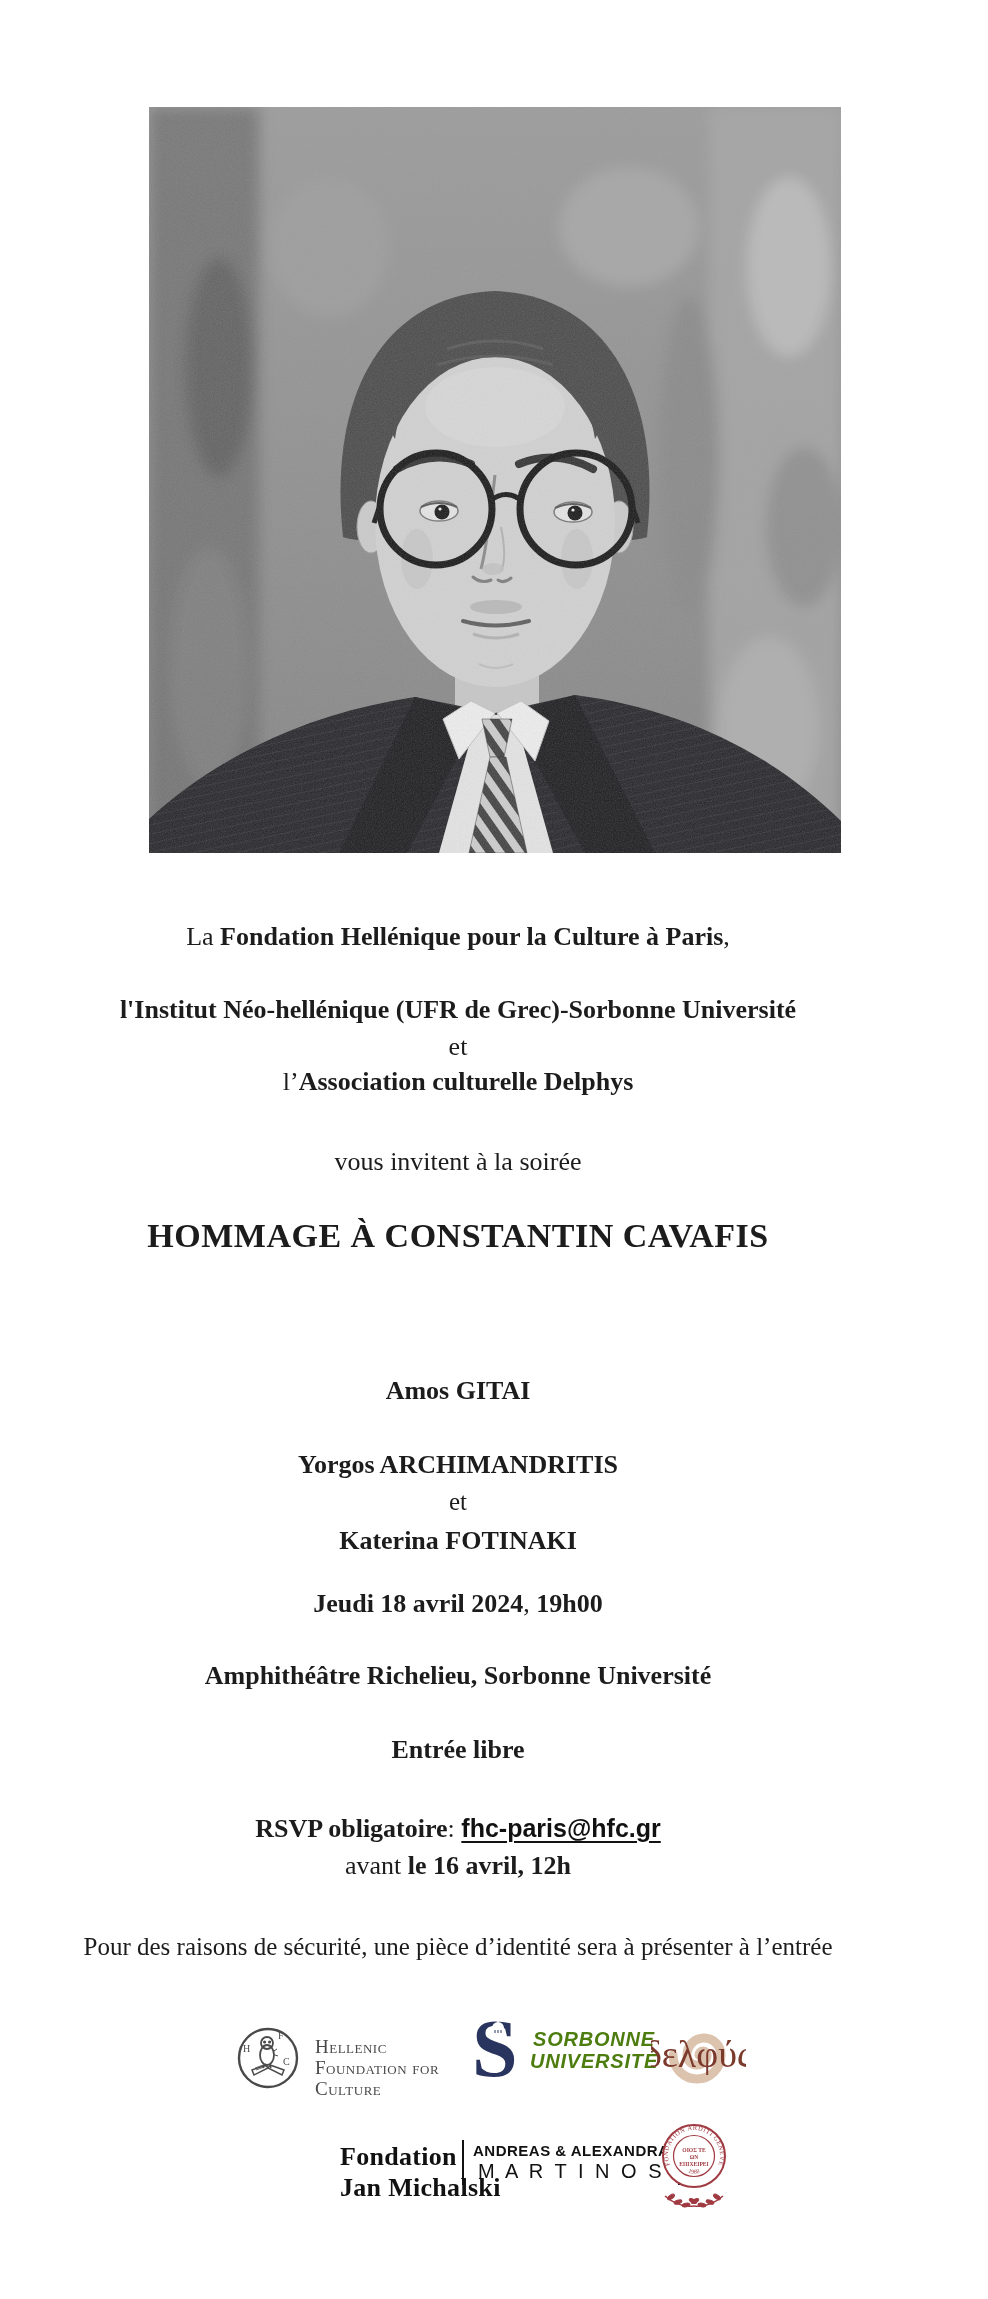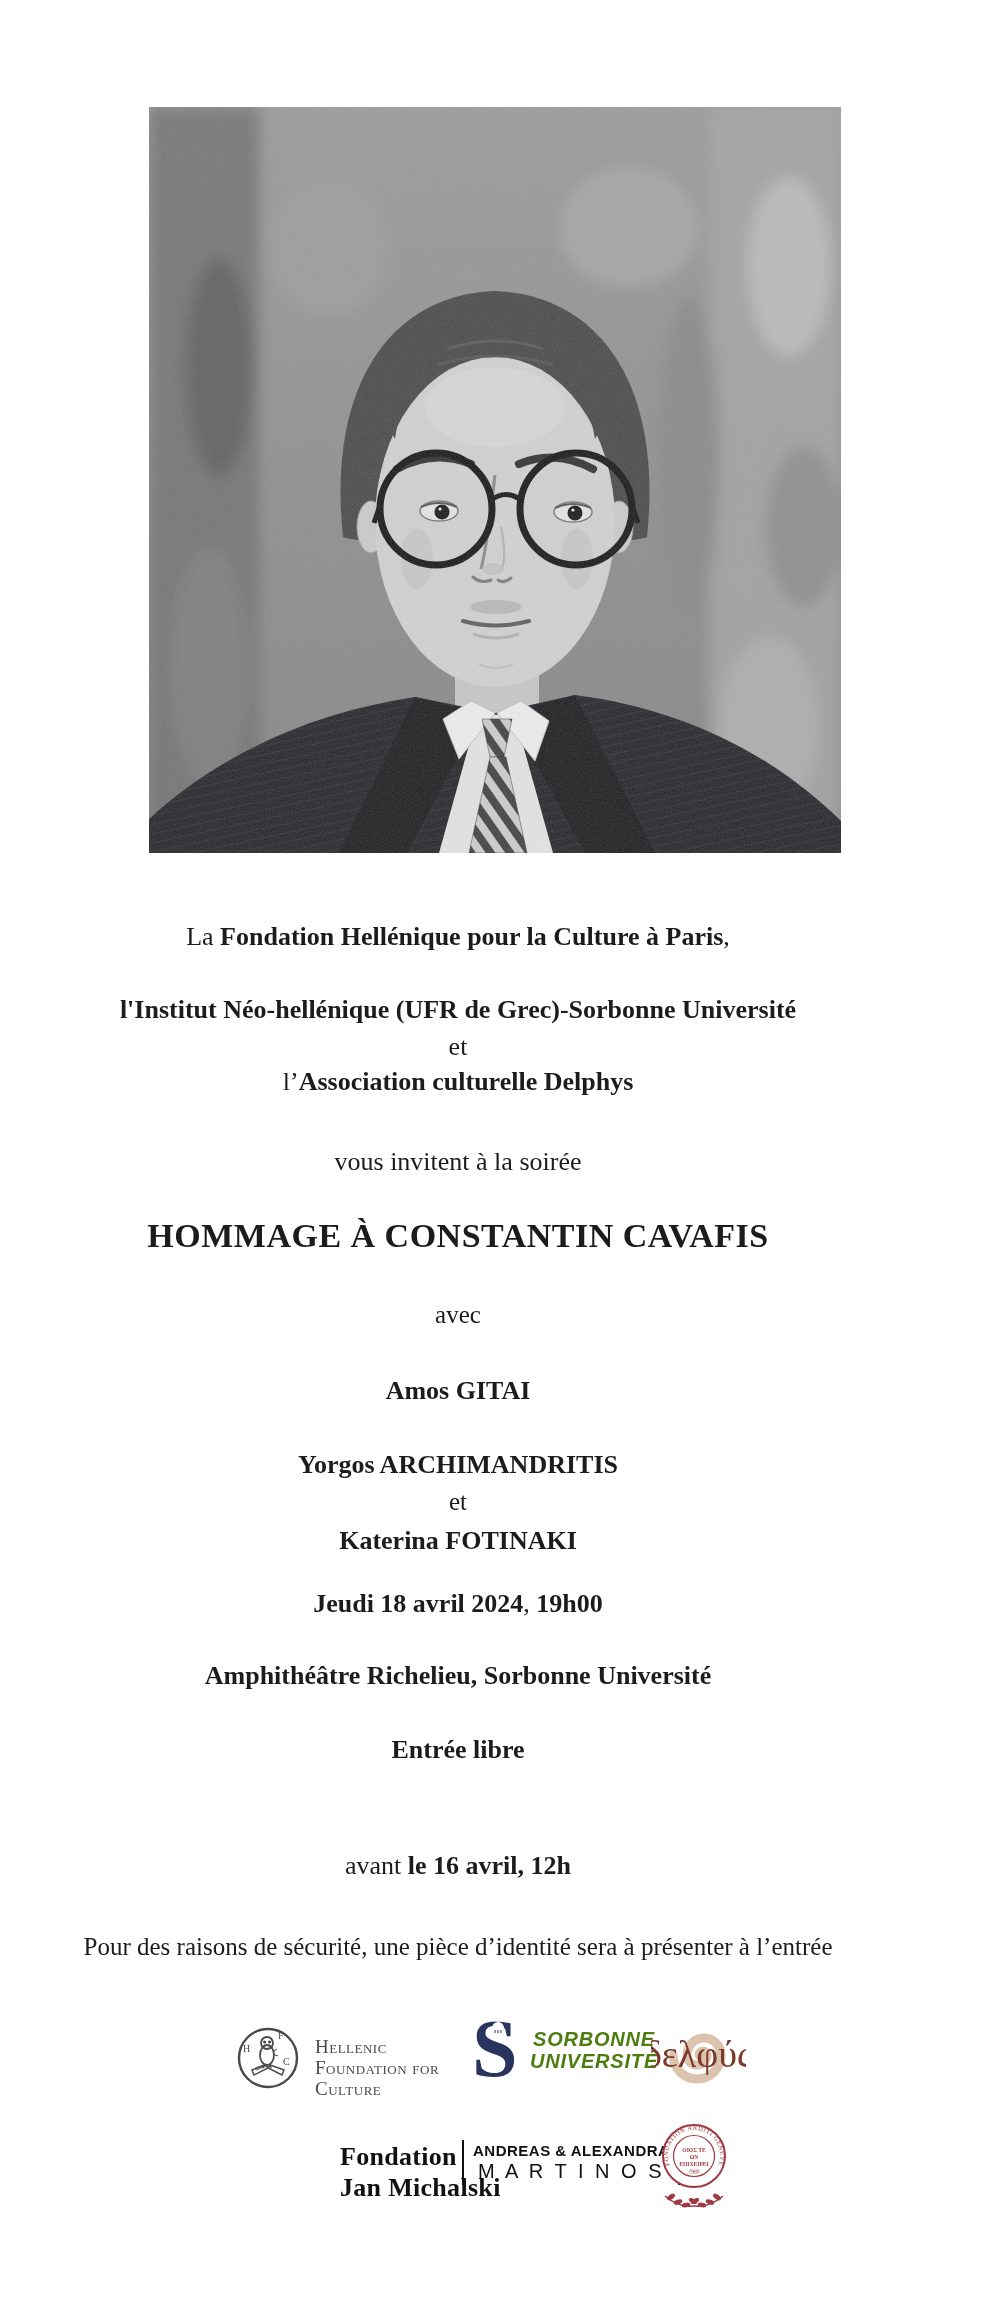--- a/index.html
+++ b/index.html
@@ -143,31 +143,31 @@
 
   <div class="tline" style="top:919px"><span>La </span><b>Fondation Hellénique pour la Culture à Paris</b><span>,</span></div>
   <div class="tline" style="top:992px"><b>l'Institut Néo-hellénique (UFR de Grec)-Sorbonne Université</b></div>
   <div class="tline" style="top:1029px"><span>et</span></div>
   <div class="tline" style="top:1064px"><span>l’</span><b>Association culturelle Delphys</b></div>
 
   <div class="tline" style="top:1144px"><span>vous invitent à la soirée</span></div>
 
   <div class="tline title" style="top:1214px"><span>HOMMAGE À CONSTANTIN CAVAFIS</span></div>
 
-  <div class="tline small" style="top:1297px"><span>avec</span></div>
 
   <div class="tline" style="top:1373px"><b>Amos GITAI</b></div>
   <div class="tline" style="top:1447px"><b>Yorgos ARCHIMANDRITIS</b></div>
   <div class="tline small" style="top:1484px"><span>et</span></div>
   <div class="tline" style="top:1523px"><b>Katerina FOTINAKI</b></div>
 
   <div class="tline" style="top:1586px"><b>Jeudi 18 avril 2024</b><span>, </span><b>19h00</b></div>
   <div class="tline" style="top:1658px"><b>Amphithéâtre Richelieu, Sorbonne Université</b></div>
   <div class="tline" style="top:1732px"><b>Entrée libre</b></div>
 
+  <div class="tline" style="top:1810px"><b>RSVP obligatoire</b><span>: </span><a class="email">fhc-paris@hfc.gr</a></div>
   <div class="tline" style="top:1848px"><span>avant </span><b>le 16 avril, 12h</b></div>
 
   <div class="tline small" style="top:1929px"><span>Pour des raisons de sécurité, une pièce d’identité sera à présenter à l’entrée</span></div>
 
   <div class="logo hfc">
     <svg width="68" height="70" viewBox="0 0 68 70" aria-hidden="true">
       <circle cx="34" cy="35" r="29" fill="#ffffff" stroke="#4a4a4a" stroke-width="2.4"></circle>
       <circle cx="34" cy="35" r="29" fill="none" stroke="#4a4a4a" stroke-width="1" opacity="0.5" transform="rotate(8 34 35)"></circle>
 
       <path d="M18,47 L32,42 L34,45 L20,52 Z" fill="none" stroke="#4a4a4a" stroke-width="1.5"></path>

